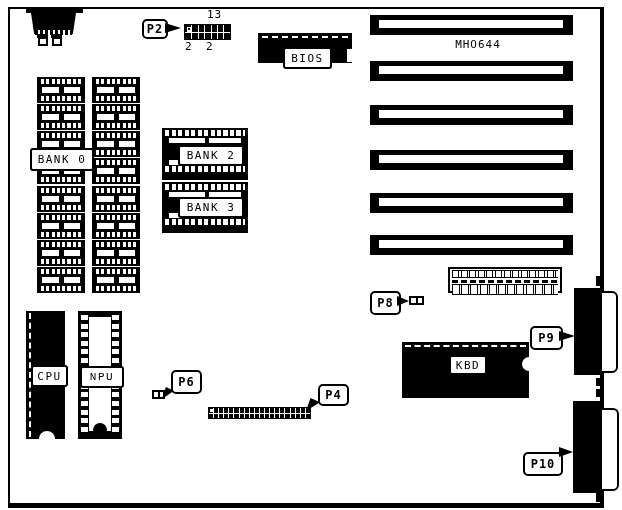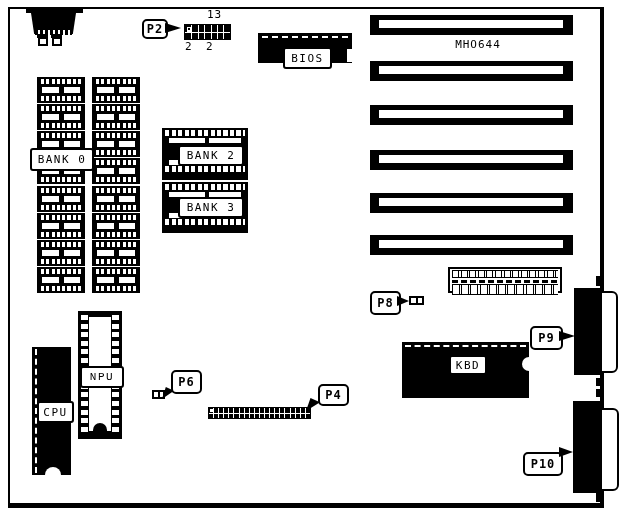--- a/index.html
+++ b/index.html
@@ -141,21 +141,21 @@
 
   <div class="abs label-box" style="left:30px;top:148px;width:60px;height:19px;">BANK 0</div>
 
   <div class="abs simm" style="top:128px;height:52px;">
     <div class="abs label-box" style="left:16px;top:17px;width:62px;height:17px;">BANK 2</div>
   </div>
   <div class="abs simm" style="top:182px;height:51px;">
     <div class="abs label-box" style="left:16px;top:15px;width:62px;height:17px;">BANK 3</div>
   </div>
 
-  <div class="abs" style="left:32px;top:311px;width:39px;height:128px;background:#000;margin-top:36px;">
+  <div class="abs" style="left:26px;top:311px;width:39px;height:128px;background:#000;">
     <div class="abs dashed-v" style="left:3px;top:2px;height:124px;"></div>
     <div class="abs label-box" style="left:5px;top:54px;width:33px;height:18px;">CPU</div>
     <div class="abs notch-up" style="left:13px;top:120px;width:16px;height:8px;"></div>
   </div>
 
   <div class="abs" style="left:78px;top:311px;width:44px;height:128px;background:#000;">
     <div class="abs pins-v" style="left:3px;top:4px;width:7px;height:119px;"></div>
     <div class="abs pins-v" style="left:34px;top:4px;width:7px;height:119px;"></div>
     <div class="abs" style="left:11px;top:6px;width:22px;height:114px;background:#fff;"></div>
     <div class="abs" style="left:15px;top:112px;width:14px;height:8px;background:#000;border-radius:7px 7px 0 0;z-index:4;"></div>

